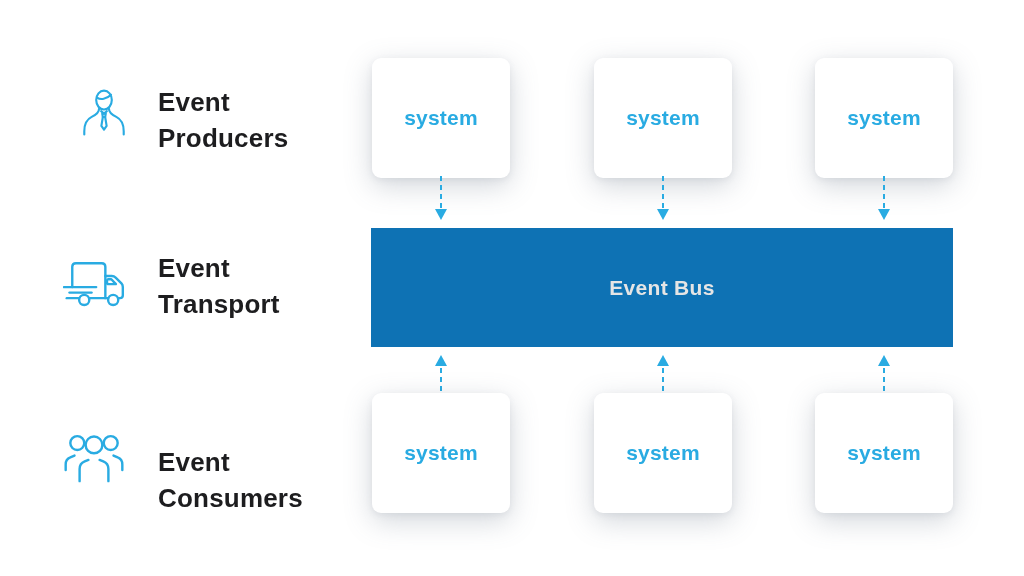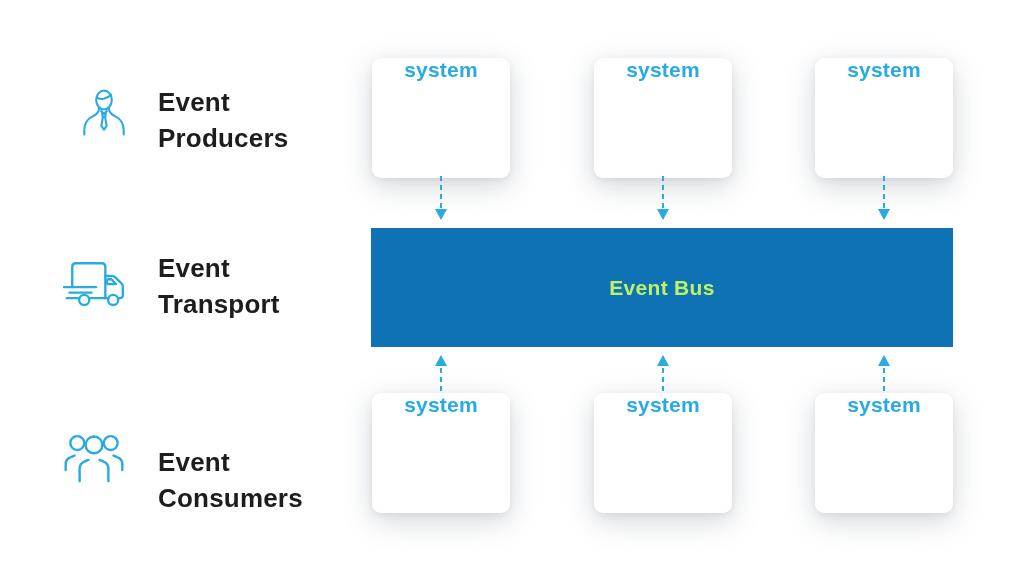--- a/index.html
+++ b/index.html
@@ -22,38 +22,38 @@
   .row3-icon{left:63px;top:431px;}
   .row1-label{top:84px;}
   .row2-label{top:250px;}
   .row3-label{top:420px;margin-top:24px;}
 
   
   .sys-box{
     position:absolute;width:138px;height:120px;
     background:#ffffff;border-radius:9px;
     box-shadow:0 8px 28px rgba(96,112,128,.28),0 2px 6px rgba(96,112,128,.10);
-    display:flex;align-items:flex-start;justify-content:center;
+    display:flex;align-items:center;justify-content:center;
   }
   .sys-label{
     color:#29abe2;font-weight:700;font-size:21px;letter-spacing:.2px;
   }
   .r-top{top:58px;}
   .r-bottom{top:393px;}
   .c1{left:372px;}
   .c2{left:594px;}
   .c3{left:815px;}
 
   
   .bus{
     position:absolute;left:371px;top:228px;width:582px;height:119px;
     background:#0e72b4;
     display:flex;align-items:center;justify-content:center;
   }
-  .bus-label{color:#bef264;font-weight:700;font-size:21px;letter-spacing:.3px;}
+  .bus-label{color:#e5e5e5;font-weight:700;font-size:21px;letter-spacing:.3px;}
 
   
   .arrow{position:absolute;width:16px;}
   .a-down{top:175px;height:46px;}
   .a-up{top:355px;height:38px;}
   .ax1{left:433px;}
   .ax2{left:655px;}
   .ax3{left:876px;}
   .arrow line{stroke:#29abe2;stroke-width:2;stroke-dasharray:5 4;}
   .arrow polygon{fill:#29abe2;}

